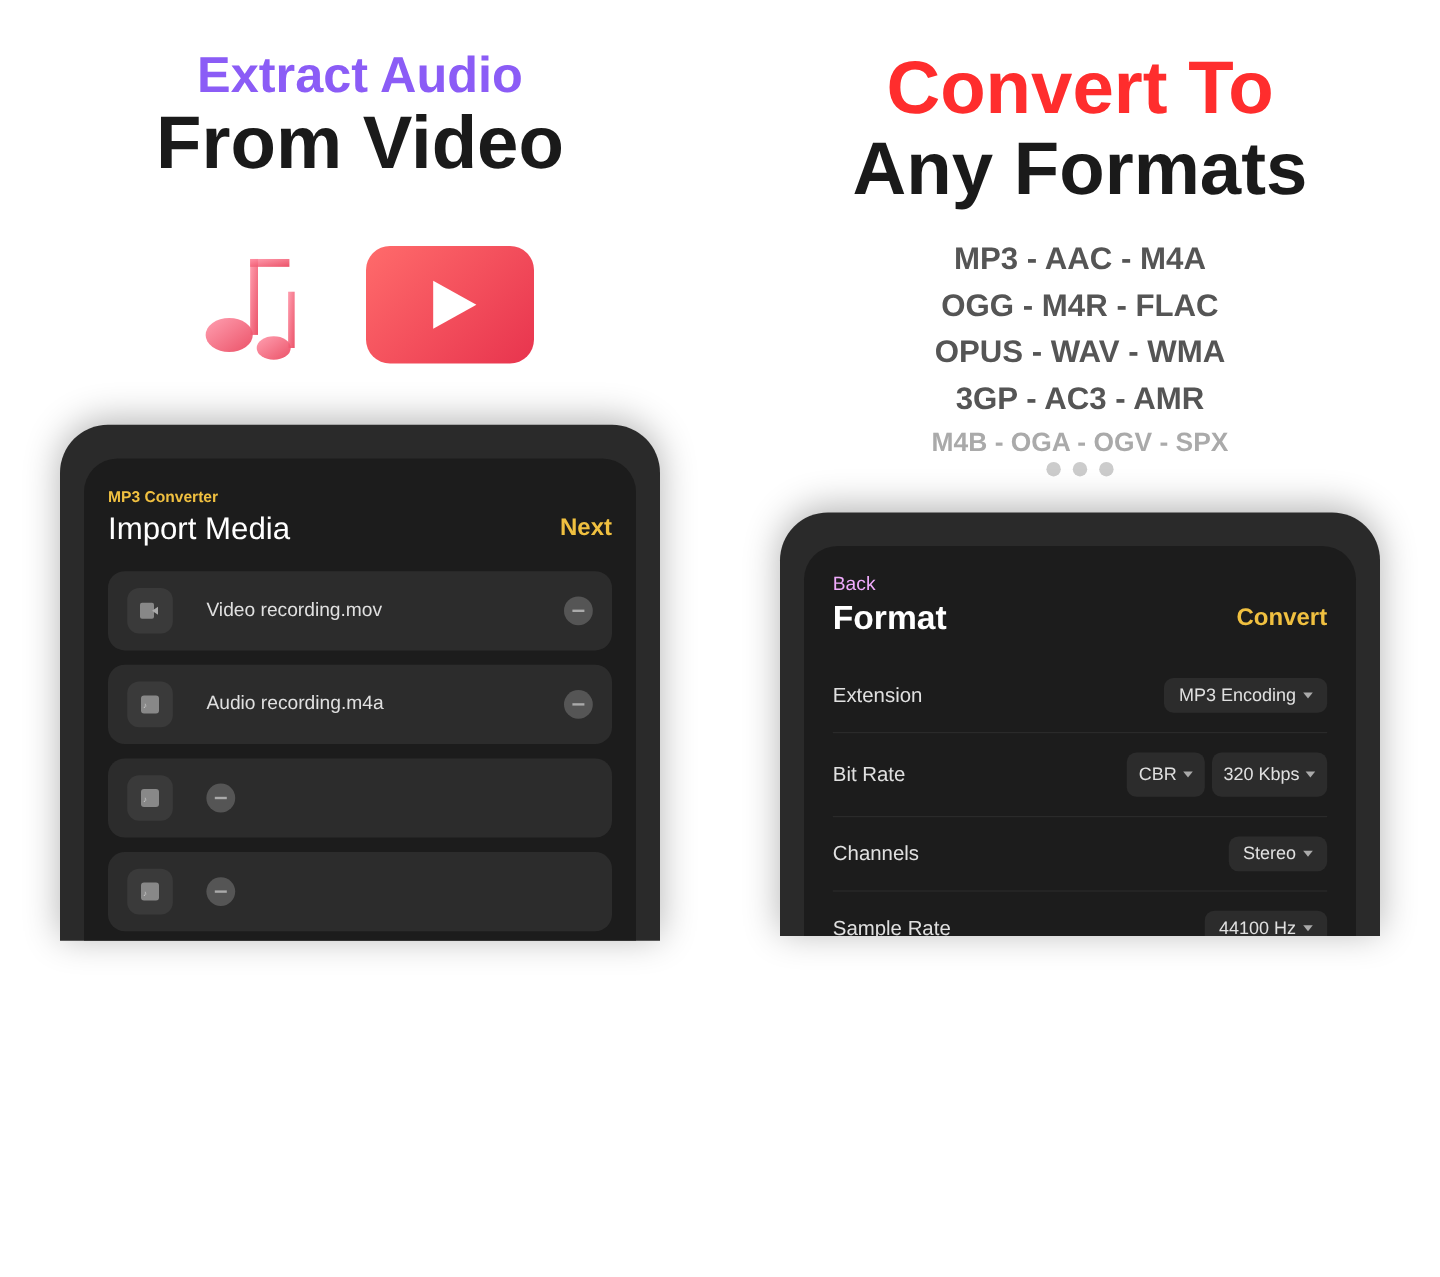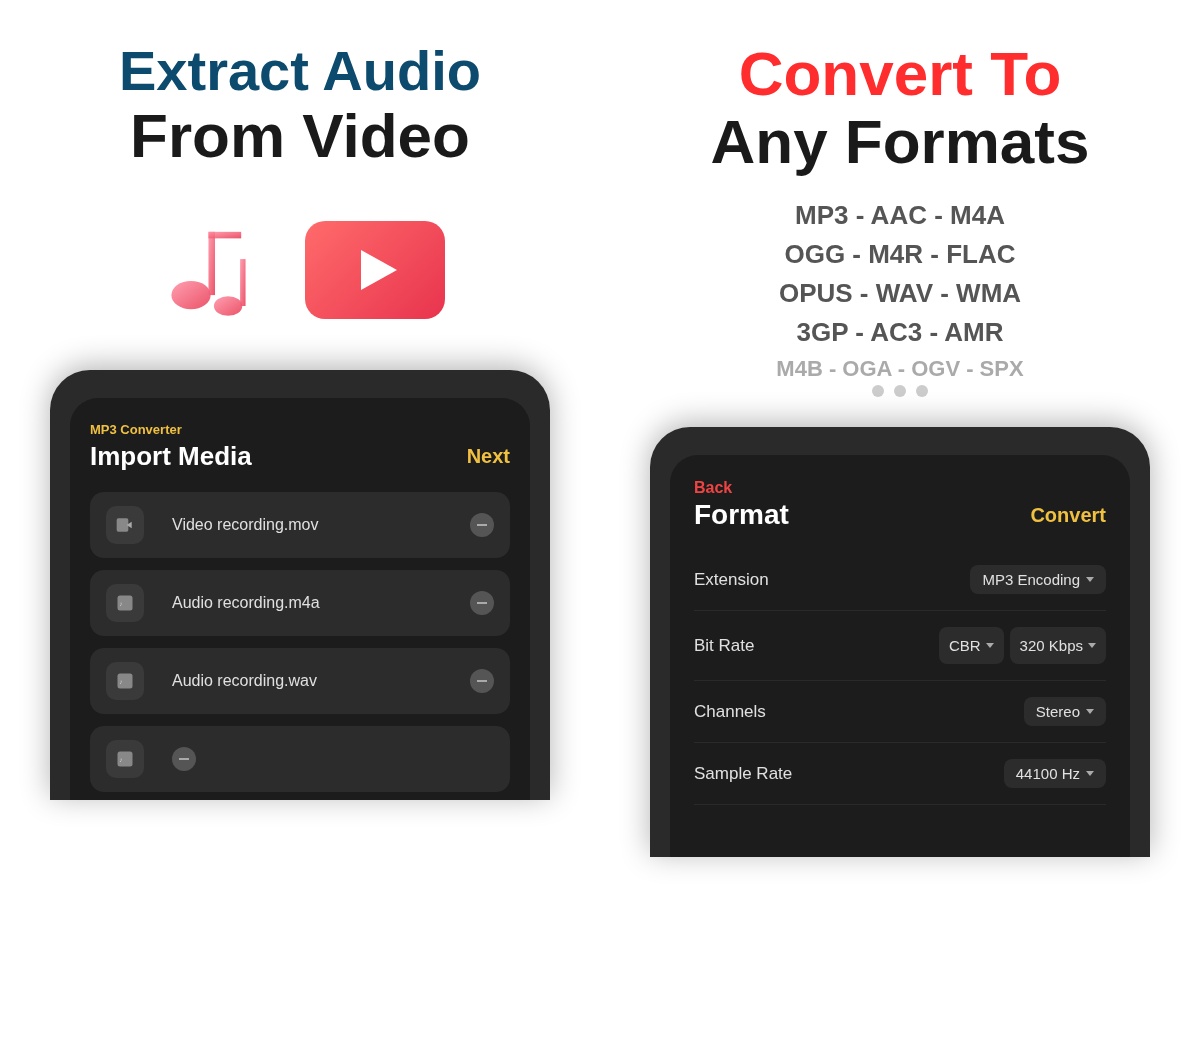--- a/index.html
+++ b/index.html
@@ -27,23 +27,23 @@
       align-items: center;
       padding: 40px 30px 0 30px;
     }
 
     .left-headline {
       text-align: center;
       margin-bottom: 30px;
     }
 
     .left-headline .red-text {
-      font-size: 56px;
+      font-size: 42px;
       font-weight: 900;
-      color: #0c4a6e;
+      color: #8b5cf6;
       line-height: 1.1;
       display: block;
     }
 
     .left-headline .black-text {
       font-size: 62px;
       font-weight: 900;
       color: #1a1a1a;
       line-height: 1.1;
       display: block;
@@ -120,21 +120,21 @@
     }
 
     .phone-title-row {
       display: flex;
       justify-content: space-between;
       align-items: center;
     }
 
     .phone-title {
       font-size: 26px;
-      font-weight: 700;
+      font-weight: 400;
       color: #ffffff;
     }
 
     .phone-next-btn {
       font-size: 20px;
       font-weight: 700;
       color: #f0c040;
     }
 
     .file-list {
@@ -191,21 +191,21 @@
       content: '';
       width: 10px;
       height: 2px;
       background: #aaa;
       display: block;
     }
 
     
     .right-panel {
       width: 600px;
-      height: 1064px;
+      height: 780px;
       background: #ffffff;
       display: flex;
       flex-direction: column;
       align-items: center;
       padding: 40px 30px 0 30px;
     }
 
     .right-headline {
       text-align: center;
       margin-bottom: 20px;
@@ -278,22 +278,22 @@
       padding: 24px 24px;
       overflow: hidden;
     }
 
     .phone-header-right {
       margin-bottom: 4px;
     }
 
     .back-label {
       font-size: 16px;
-      color: #ef4444;
-      font-weight: 700;
+      color: #f0abfc;
+      font-weight: 400;
       margin-bottom: 2px;
     }
 
     .format-title-row {
       display: flex;
       justify-content: space-between;
       align-items: center;
       margin-bottom: 18px;
       gap: 16px;
     }
@@ -439,21 +439,20 @@
             <div class="file-minus"></div>
           </div>
 
           <div class="file-item">
             <div class="file-icon-box">
               <svg viewBox="0 0 24 24" fill="none">
                 <rect x="3" y="3" width="18" height="18" rx="3" fill="#888"></rect>
                 <text x="5" y="16" font-size="8" fill="#ccc">♪</text>
               </svg>
             </div>
-            <span class="file-name">Audio recording.wav</span>
             <div class="file-minus"></div>
           </div>
 
           <div class="file-item">
             <div class="file-icon-box">
               <svg viewBox="0 0 24 24" fill="none">
                 <rect x="3" y="3" width="18" height="18" rx="3" fill="#888"></rect>
                 <text x="5" y="16" font-size="8" fill="#ccc">♪</text>
               </svg>
             </div>

